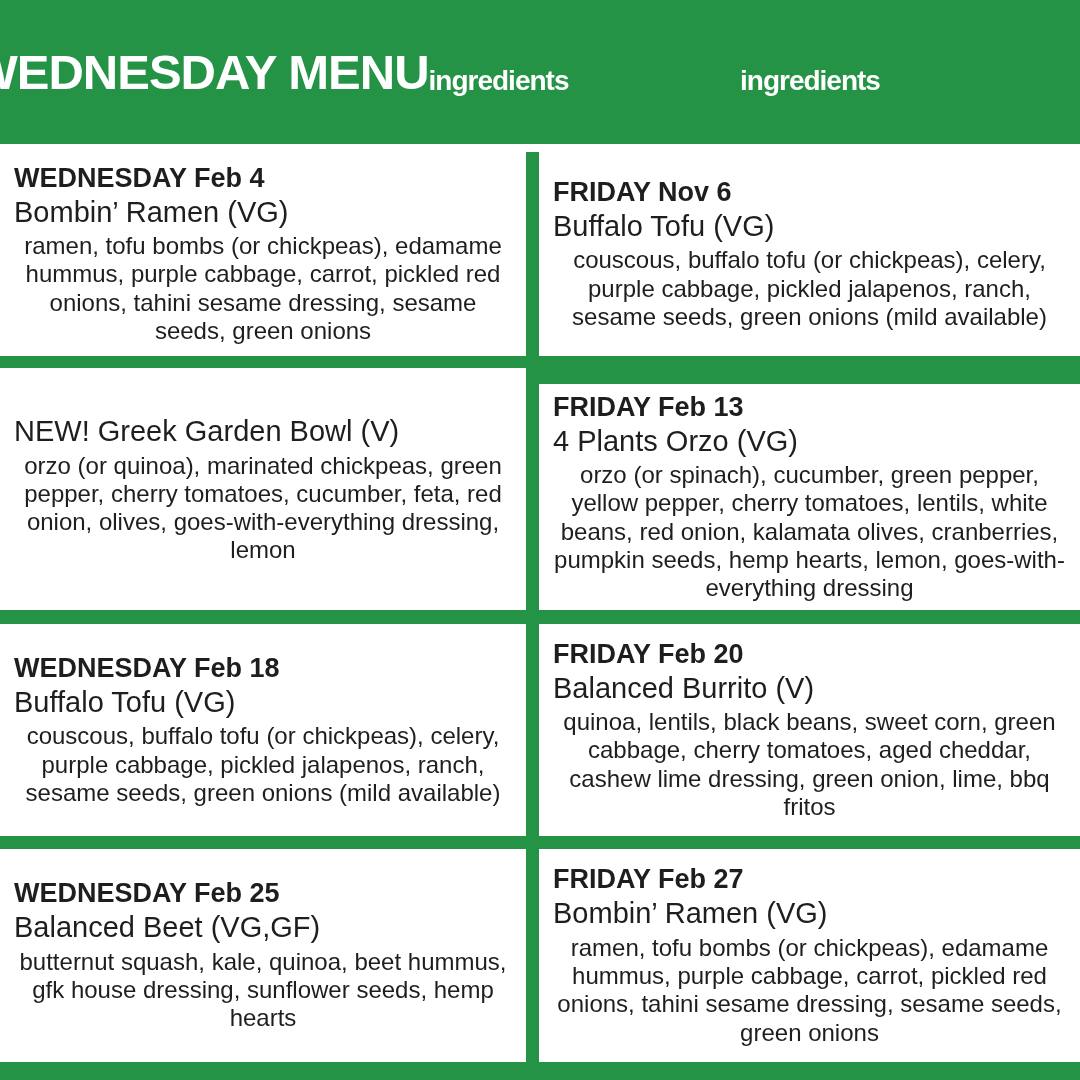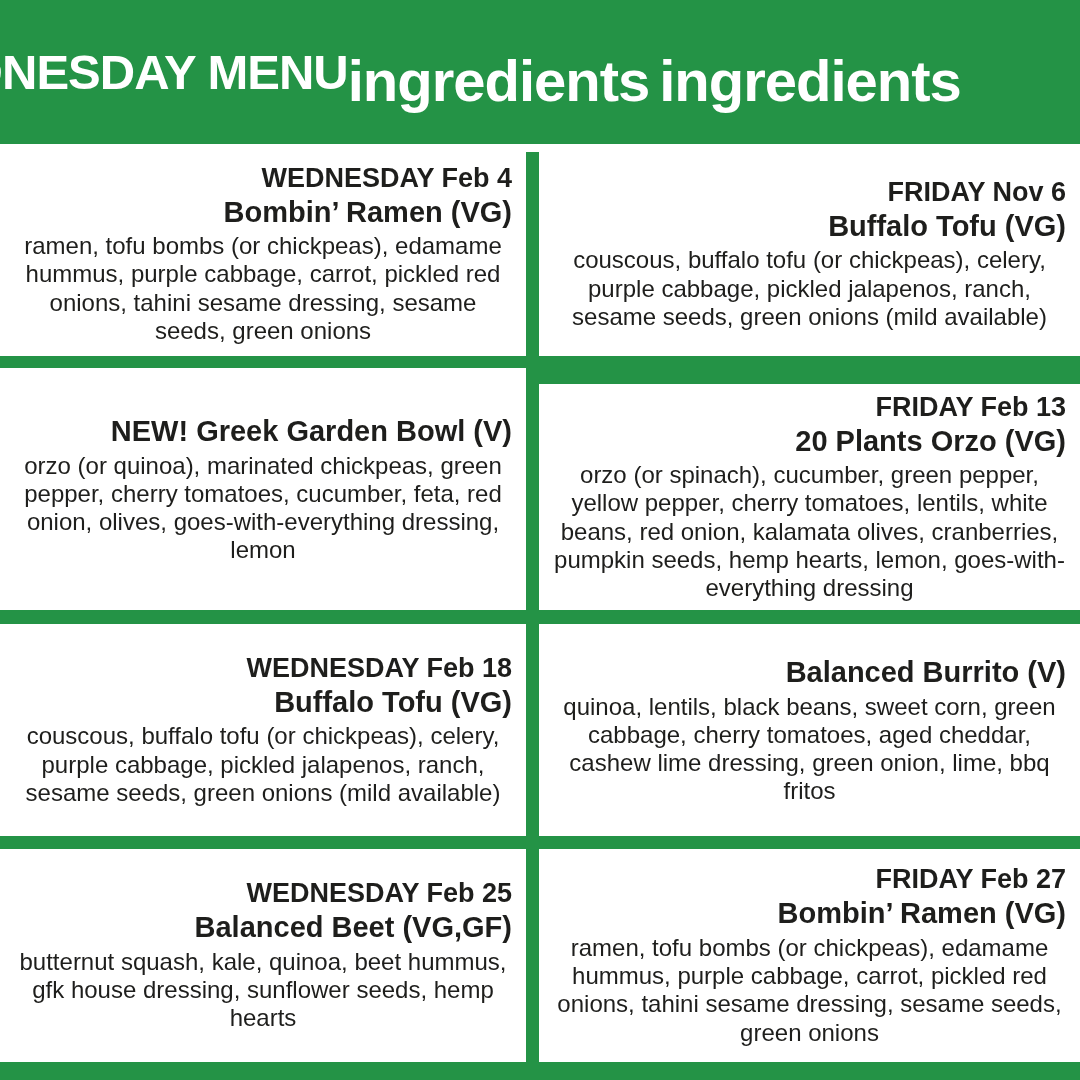--- a/index.html
+++ b/index.html
@@ -33,21 +33,21 @@
     text-align: center;
     line-height: 1.0;
   }
   .header-title {
     font-size: 49px;
     font-weight: bold;
     letter-spacing: -1px;
     white-space: nowrap;
   }
   .header-subtitle {
-    font-size: 58px;
+    font-size: 28px;
     font-weight: bold;
     letter-spacing: -1px;
     margin-top: 18px;
   }
   
   .header-gap {
     width: 1080px;
     height: 8px;
     background: #ffffff;
   }
@@ -57,21 +57,21 @@
     width: 1080px;
     grid-template-columns: 526px 13px 541px;
     grid-template-rows: 204px 12px 242px 14px 212px 13px 213px;
     background: #249346;
     padding-bottom: 18px;
   }
   .cell {
     background: #ffffff;
     display: flex;
     flex-direction: column;
-    align-items: flex-end;
+    align-items: flex-start;
     justify-content: center;
     text-align: center;
     padding: 0 14px;
     box-sizing: border-box;
     overflow: hidden;
   }
   .c0 { grid-column: 1; grid-row: 1; }
   .c1 { grid-column: 3; grid-row: 1; }
   .c2 { grid-column: 1; grid-row: 3; }
   .c3 { grid-column: 3; grid-row: 3; margin-top: 16px; }
@@ -79,21 +79,21 @@
   .c5 { grid-column: 3; grid-row: 5; }
   .c6 { grid-column: 1; grid-row: 7; }
   .c7 { grid-column: 3; grid-row: 7; }
   .cell-date {
     font-size: 27px;
     font-weight: bold;
     line-height: 1.15;
   }
   .cell-dish {
     font-size: 29px;
-    font-weight: 700;
+    font-weight: 400;
     line-height: 1.15;
     margin-top: 2px;
   }
   .cell-ingredients {
     font-size: 24px;
     font-weight: 400;
     line-height: 1.18;
     margin-top: 3px;
   }
 </style>
@@ -128,31 +128,32 @@
       <div class="cell-ingredients">couscous, buffalo tofu (or chickpeas), celery, purple cabbage, pickled jalapenos, ranch, sesame seeds, green onions (mild available)</div>
     </div>
 
     <div class="cell c2">
       <div class="cell-dish">NEW! Greek Garden Bowl (V)</div>
       <div class="cell-ingredients">orzo (or quinoa), marinated chickpeas, green pepper, cherry tomatoes, cucumber, feta, red onion, olives, goes-with-everything dressing, lemon</div>
     </div>
 
     <div class="cell c3">
       <div class="cell-date">FRIDAY Feb 13</div>
-      <div class="cell-dish">20 Plants Orzo (VG)</div>
+      <div class="cell-dish">4 Plants Orzo (VG)</div>
       <div class="cell-ingredients">orzo (or spinach), cucumber, green pepper, yellow pepper, cherry tomatoes, lentils, white beans, red onion, kalamata olives, cranberries, pumpkin seeds, hemp hearts, lemon, goes-with-everything dressing</div>
     </div>
 
     <div class="cell c4">
       <div class="cell-date">WEDNESDAY Feb 18</div>
       <div class="cell-dish">Buffalo Tofu (VG)</div>
       <div class="cell-ingredients">couscous, buffalo tofu (or chickpeas), celery, purple cabbage, pickled jalapenos, ranch, sesame seeds, green onions (mild available)</div>
     </div>
 
     <div class="cell c5">
+      <div class="cell-date">FRIDAY Feb 20</div>
       <div class="cell-dish">Balanced Burrito (V)</div>
       <div class="cell-ingredients">quinoa, lentils, black beans, sweet corn, green cabbage, cherry tomatoes, aged cheddar, cashew lime dressing, green onion, lime, bbq fritos</div>
     </div>
 
     <div class="cell c6">
       <div class="cell-date">WEDNESDAY Feb 25</div>
       <div class="cell-dish">Balanced Beet (VG,GF)</div>
       <div class="cell-ingredients">butternut squash, kale, quinoa, beet hummus, gfk house dressing, sunflower seeds, hemp hearts</div>
     </div>
 

